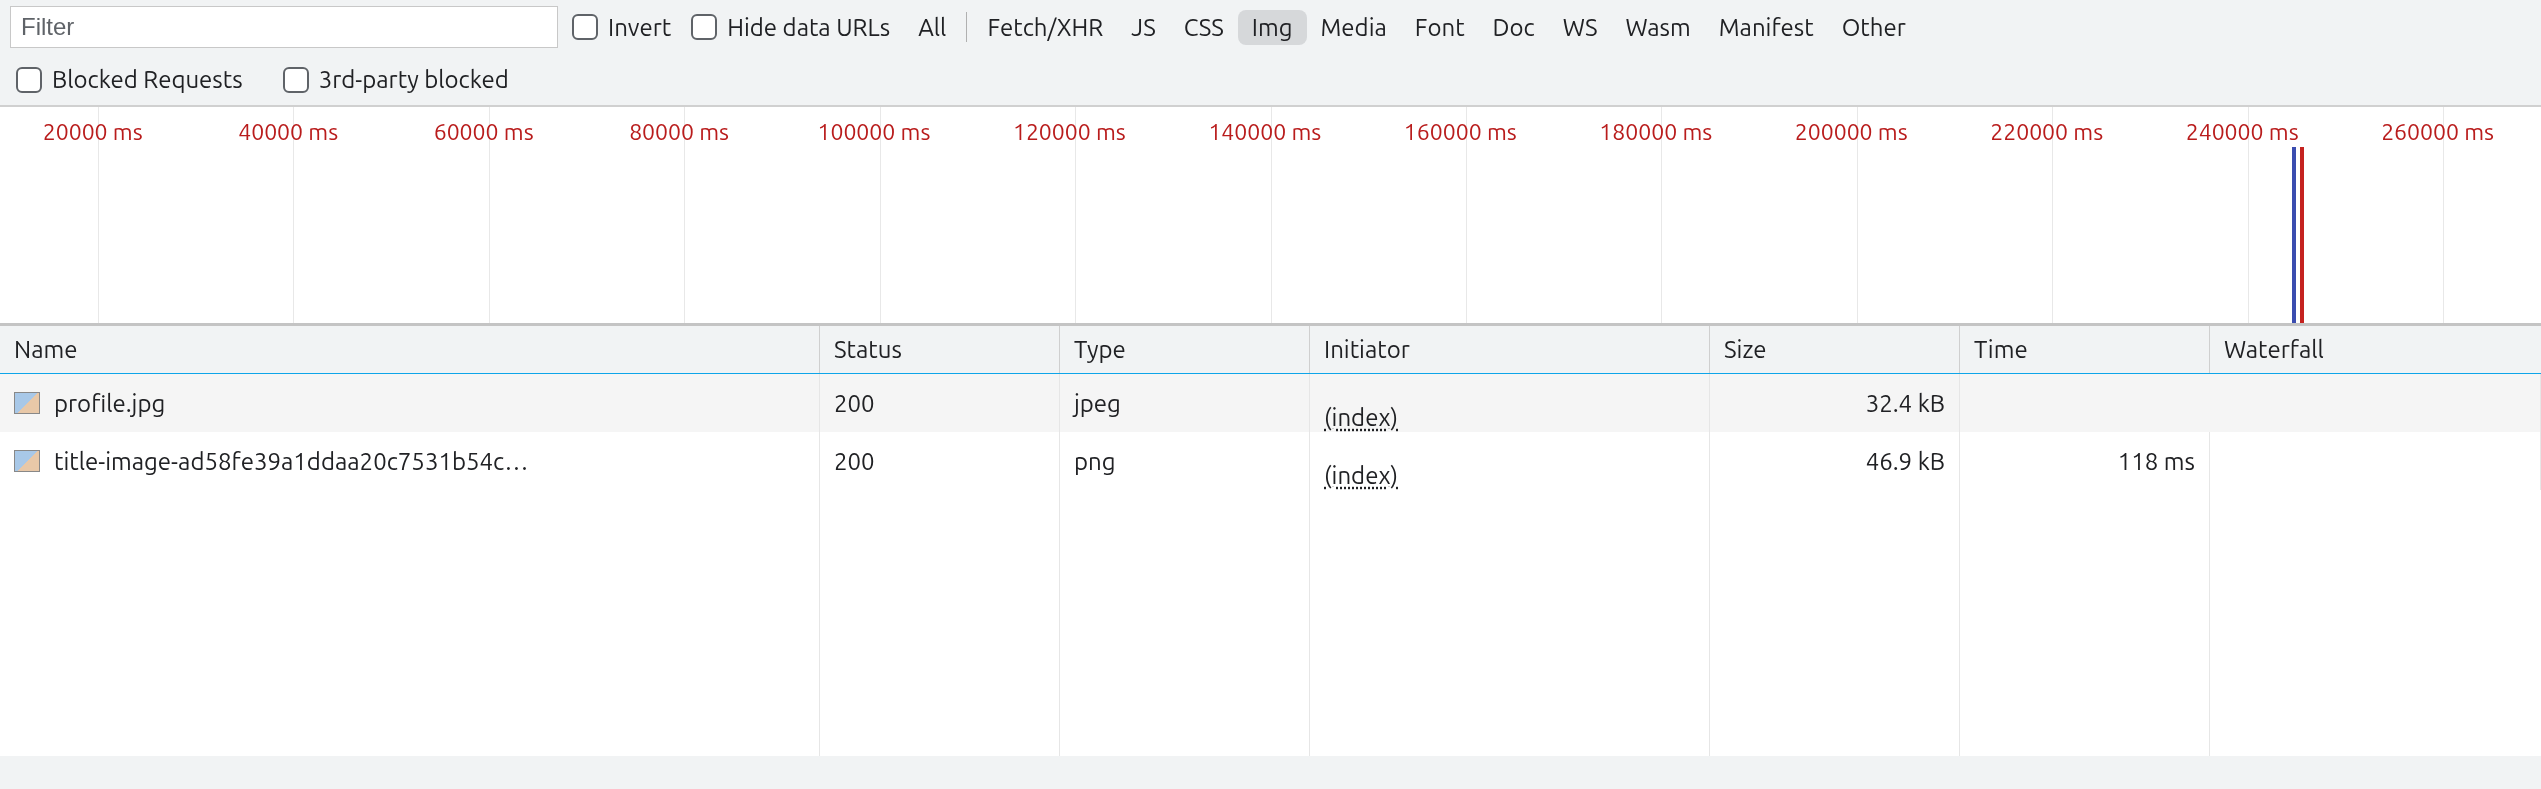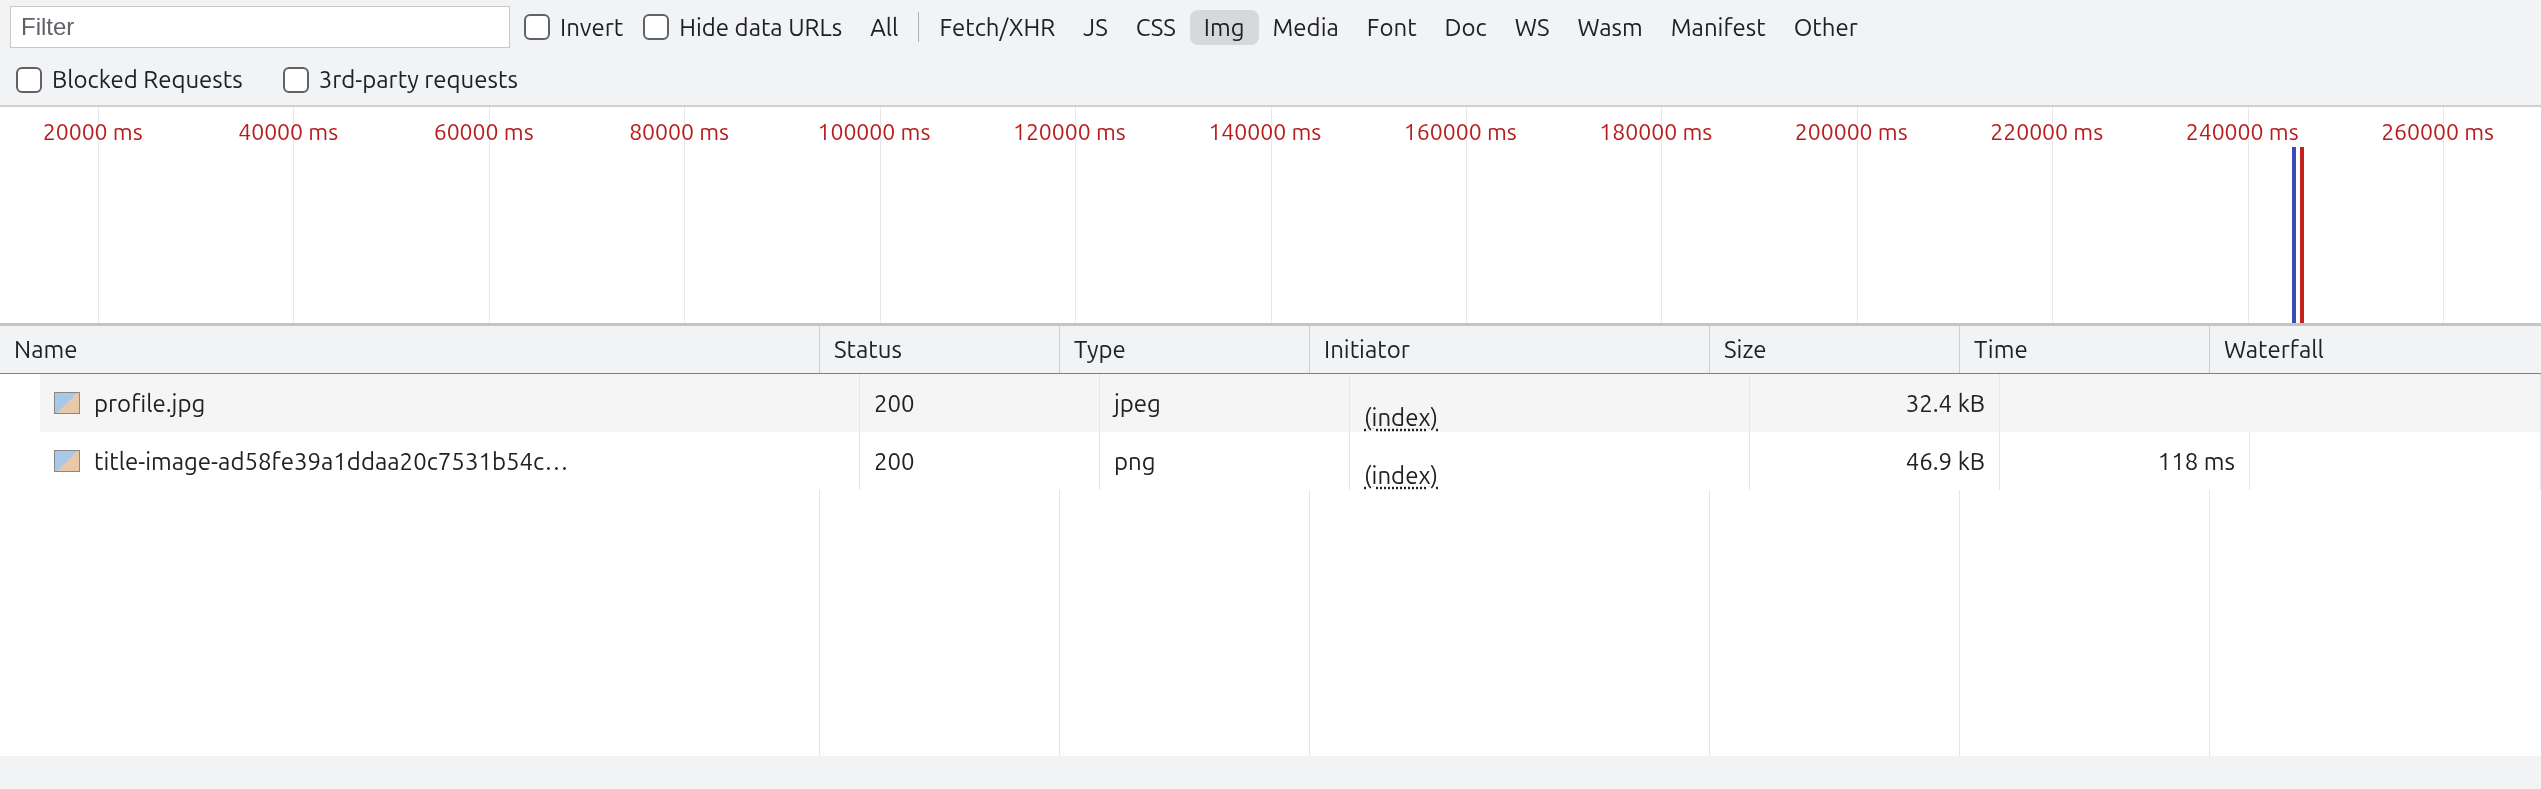--- a/index.html
+++ b/index.html
@@ -12,21 +12,21 @@
   }
   .toolbar {
     display: flex;
     flex-wrap: wrap;
     align-items: center;
     padding: 6px 10px 2px 10px;
     gap: 10px 8px;
     border-bottom: 1px solid #d0d0d0;
   }
   .filter-input {
-    width: 500px;
+    width: 548px;
     height: 42px;
     background: #fff;
     border: 1px solid #c8c8c8;
     padding: 0 10px;
     font-size: 24px;
     color: #202124;
   }
   .filter-input::placeholder { color: #5f6368; }
   .checkbox-item {
     display: inline-flex;
@@ -113,21 +113,20 @@
   .col-status    { width: 240px; }
   .col-type      { width: 250px; }
   .col-initiator { width: 400px; }
   .col-size      { width: 250px; text-align: left; }
   .col-time      { width: 250px; text-align: right; }
   .col-waterfall { flex: 1; border-right: none; }
   .table-body {
     background: #fff;
     min-height: 382px;
     position: relative;
-    padding-left: 40px;
   }
   .table-body::after {
     content: "";
     position: absolute;
     inset: 0;
     pointer-events: none;
     background: linear-gradient(to right,
       transparent 819px, #e6e6e6 819px, #e6e6e6 820px,
       transparent 820px, transparent 1059px, #e6e6e6 1059px, #e6e6e6 1060px,
       transparent 1060px, transparent 1309px, #e6e6e6 1309px, #e6e6e6 1310px,
@@ -198,21 +197,21 @@
     <span class="type-filter">Other</span>
   </span>
 
   <div class="row2">
     <label class="checkbox-item">
       <span class="checkbox-box"></span>
       <span>Blocked Requests</span>
     </label>
     <label class="checkbox-item">
       <span class="checkbox-box"></span>
-      <span>3rd-party requests</span>
+      <span>3rd-party blocked</span>
     </label>
   </div>
 </div>
 
 <div class="timeline" id="timeline">
     <div class="timeline-tick" style="left: 3.84615%;"></div>
     <div class="timeline-label" style="left: 3.84615%;">20000 ms</div>
     <div class="timeline-tick" style="left: 11.5385%;"></div>
     <div class="timeline-label" style="left: 11.5385%;">40000 ms</div>
     <div class="timeline-tick" style="left: 19.2308%;"></div>

